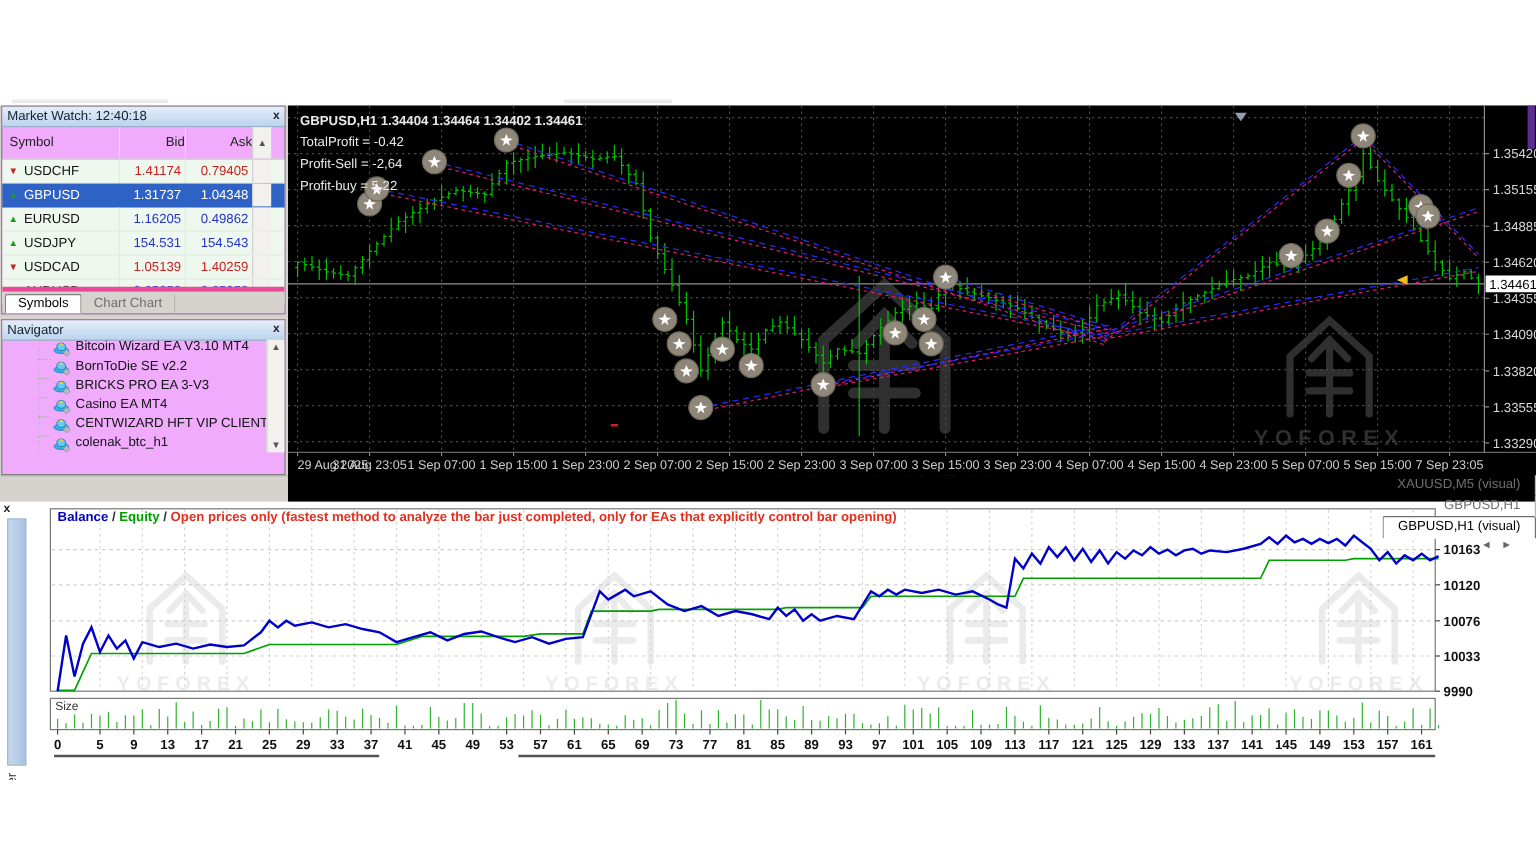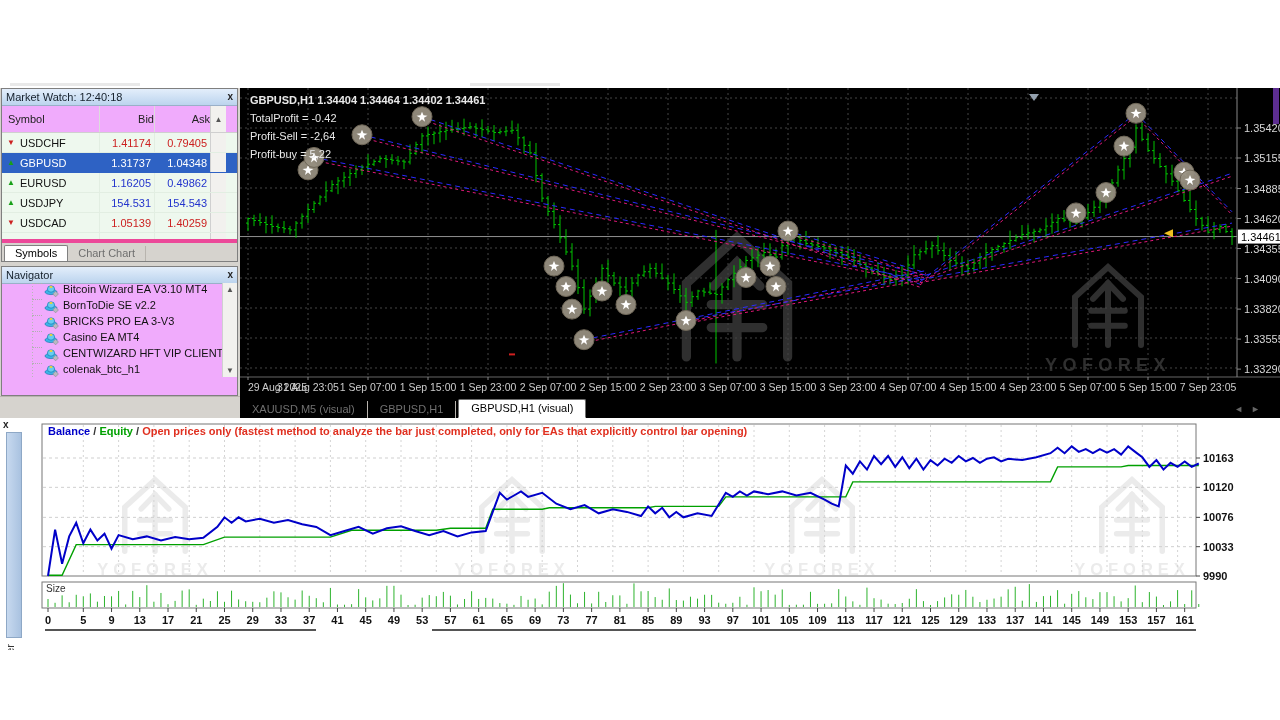--- a/index.html
+++ b/index.html
@@ -34,21 +34,21 @@
   .tab.active{background:#fff;border:1px solid #808080;border-bottom:none;color:#000;margin-left:2px;border-radius:2px 2px 0 0;}
   .nav{left:1px;top:266px;width:237px;height:130px;}
   .nav-list{position:absolute;left:0;top:16px;right:0;bottom:18px;overflow:hidden;font-size:11px;color:#111;
             background:repeating-linear-gradient(to bottom,#b8b8b8 0 1px,transparent 1px 3px);
             background-size:1px 100%;background-position:30px 0;background-repeat:no-repeat;}
   .nav-row{display:flex;align-items:flex-start;height:16px;white-space:nowrap;}
   .nav-stub{width:10px;margin-left:30px;border-top:1px dotted #b0b0b0;height:0;margin-right:2px;flex:none;}
   .nav-sb{position:absolute;right:0;top:16px;bottom:18px;width:15px;background:#f2f1ee;border-left:1px solid #d0d0d0;
           display:flex;flex-direction:column;justify-content:space-between;align-items:center;font-size:8px;color:#555;padding:2px 0;box-sizing:border-box;}
   
-  .chart-tabs{left:240px;top:396px;width:1040px;height:22px;display:flex;align-items:flex-end;font-size:11px;z-index:4;}
+  .chart-tabs{left:240px;top:396px;width:1040px;height:22px;display:flex;align-items:flex-end;font-size:11px;z-index:4;flex-direction:column;}
   .ctab{padding:2px 12px 3px 12px;color:#707070;border-right:1px solid #b8b4ae;}
   .ctab.active{background:#fff;border:1px solid #707070;border-bottom:1px solid #fff;color:#000;border-radius:2px 2px 0 0;margin-left:2px;}
   .ctab-arrows{margin-left:auto;margin-right:12px;color:#666;font-size:9px;letter-spacing:8px;padding-bottom:4px;}
   
   .tester{left:0;top:418px;width:1280px;height:232px;background:#fff;overflow:hidden;z-index:2;}
   .t-close{position:absolute;left:3px;top:1px;font-size:10px;font-weight:bold;color:#222;}
   .t-strip{position:absolute;left:6px;top:14px;width:14px;height:204px;background:linear-gradient(90deg,#c7d9ef,#a9c2e0);border:1px solid #8ea8c6;}
   .t-rot{position:absolute;left:4px;top:256px;transform:rotate(-90deg);transform-origin:0 0;font-size:11px;color:#333;}
   .t-legend{position:absolute;left:48px;top:7px;font-size:11px;z-index:5;white-space:nowrap;font-weight:bold;}
   .topmarks{left:0;top:0;width:1280px;height:88px;background:#fff;}

